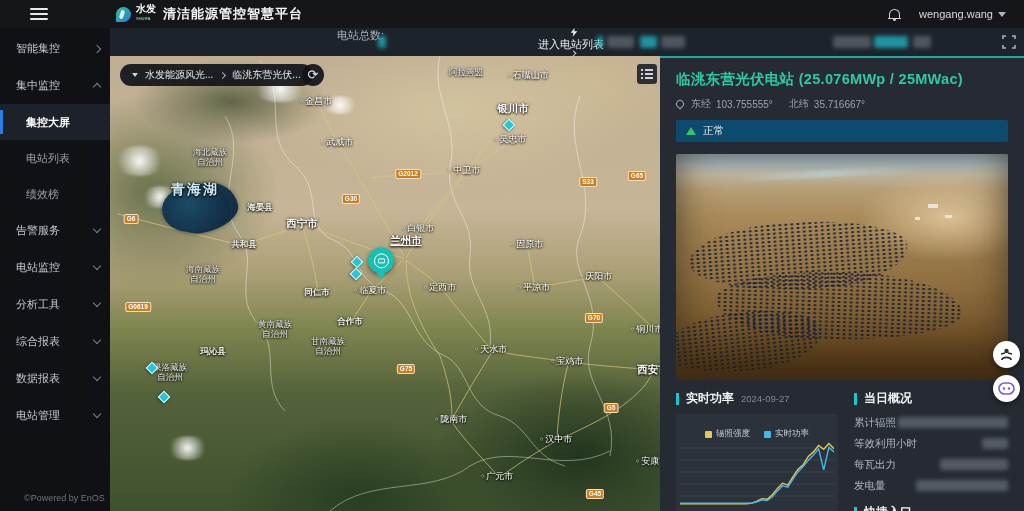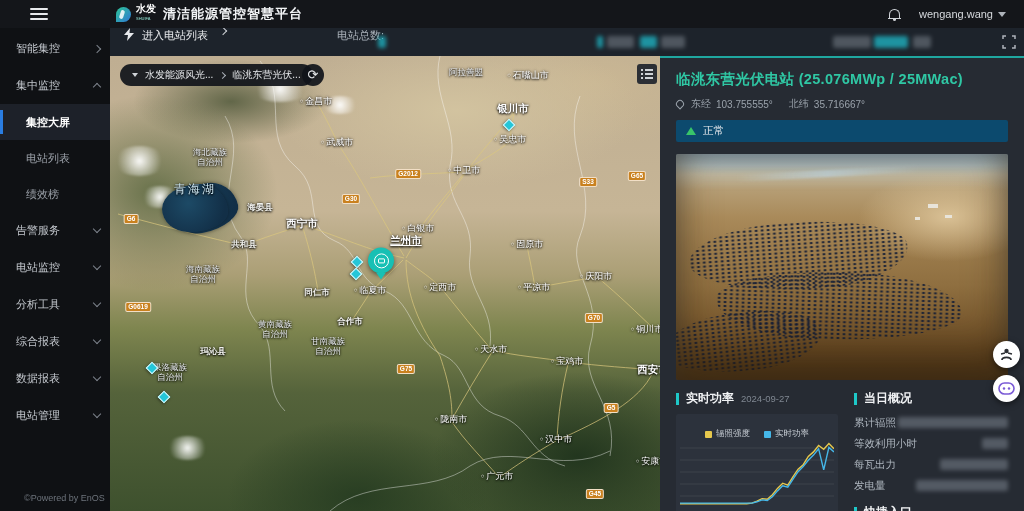--- a/index.html
+++ b/index.html
@@ -46,21 +46,21 @@
   .side-label{ flex:1; white-space:nowrap; }
   .chev { width:6px; height:6px; border-right:1.3px solid #7d838c; border-bottom:1.3px solid #7d838c;
     display:inline-block; }
   .chev.right { transform:rotate(-45deg); }
   .chev.down  { transform:rotate(45deg); margin-top:-3px;}
   .chev.up    { transform:rotate(-135deg); margin-top:3px;}
   .side-footer { color:#6d737b; font-size:9px; padding:0 0 8px 24px; }
 
   
   .toolbar { position:absolute; left:110px; top:28px; width:914px; height:28px;
-    background:#1d232b; display:flex; align-items:flex-start; z-index:20; }
+    background:#1d232b; display:flex; align-items:center; z-index:20;flex-direction:column; }
   .bolt { margin-left:14px; }
   .tb-link { color:#e8eaed; font-size:11px; margin-left:8px; cursor:pointer; }
   .tb-chev { width:6px; height:6px; border-right:1.3px solid #cfd3d8; border-bottom:1.3px solid #cfd3d8;
     transform:rotate(-45deg); margin-left:12px; }
   .tb-total { color:#aab1b9; font-size:11px; position:absolute; left:227px; }
   .blurblock { position:absolute; top:8px; height:12px; border-radius:2px;
     filter:blur(2.2px); }
   .bb-gray { background:#78808a; opacity:.55; }
   .bb-teal { background:#1fb9c9; opacity:.75; }
   .expand-icon { position:absolute; right:8px; top:7px; width:14px; height:14px; cursor:pointer; }
@@ -84,21 +84,21 @@
     radial-gradient(circle at 40% 40%, #1d4a66, #122f47 75%);
     border-radius:58% 42% 60% 40% / 52% 58% 42% 48%; transform:rotate(-12deg);
     box-shadow:0 0 4px rgba(0,0,0,.4); }
   .map-label { position:absolute; color:#ffffff; font-size:9px; white-space:nowrap;
     text-shadow:0 1px 2px rgba(0,0,0,.95), 0 0 3px rgba(0,0,0,.8); transform:translate(-50%,-50%);
     text-align:center; line-height:10px; }
   .map-label.city:before { content:"○ "; font-size:6px; vertical-align:1px; }
   .map-label.city-lg { font-size:10.5px; font-weight:bold; }
   .map-label.town { font-size:8.5px; color:#f2f2ee;font-weight:bold; }
   .map-label.area { font-size:8.5px; color:#e9ecef; }
-  .map-label.lake { color:#cfe9f4; font-size:12px; font-weight:normal; letter-spacing:2px;}
+  .map-label.lake { color:#cfe9f4; font-size:14px; font-weight:bold; letter-spacing:2px;}
   .road-badge { position:absolute; transform:translate(-50%,-50%); background:#c9811f;
     border:1px solid rgba(255,255,255,.75); color:#fff; font-size:6.5px; line-height:8px;
     padding:0 2px; border-radius:2px; font-weight:bold; }
   .marker-main { position:absolute; width:26px; height:26px; transform:translate(-50%,-60%);
     background:#17c0b4; border-radius:50%; box-shadow:0 2px 5px rgba(0,0,0,.5);
     display:flex; align-items:center; justify-content:center; cursor:pointer; }
   .marker-main:after { content:""; position:absolute; left:50%; bottom:-6px; transform:translateX(-50%);
     width:0; height:0; border-left:5px solid transparent; border-right:5px solid transparent;
     border-top:7px solid #17c0b4; }
   .marker-main .ring { width:15px; height:15px; border:1.6px solid #fff; border-radius:50%;

